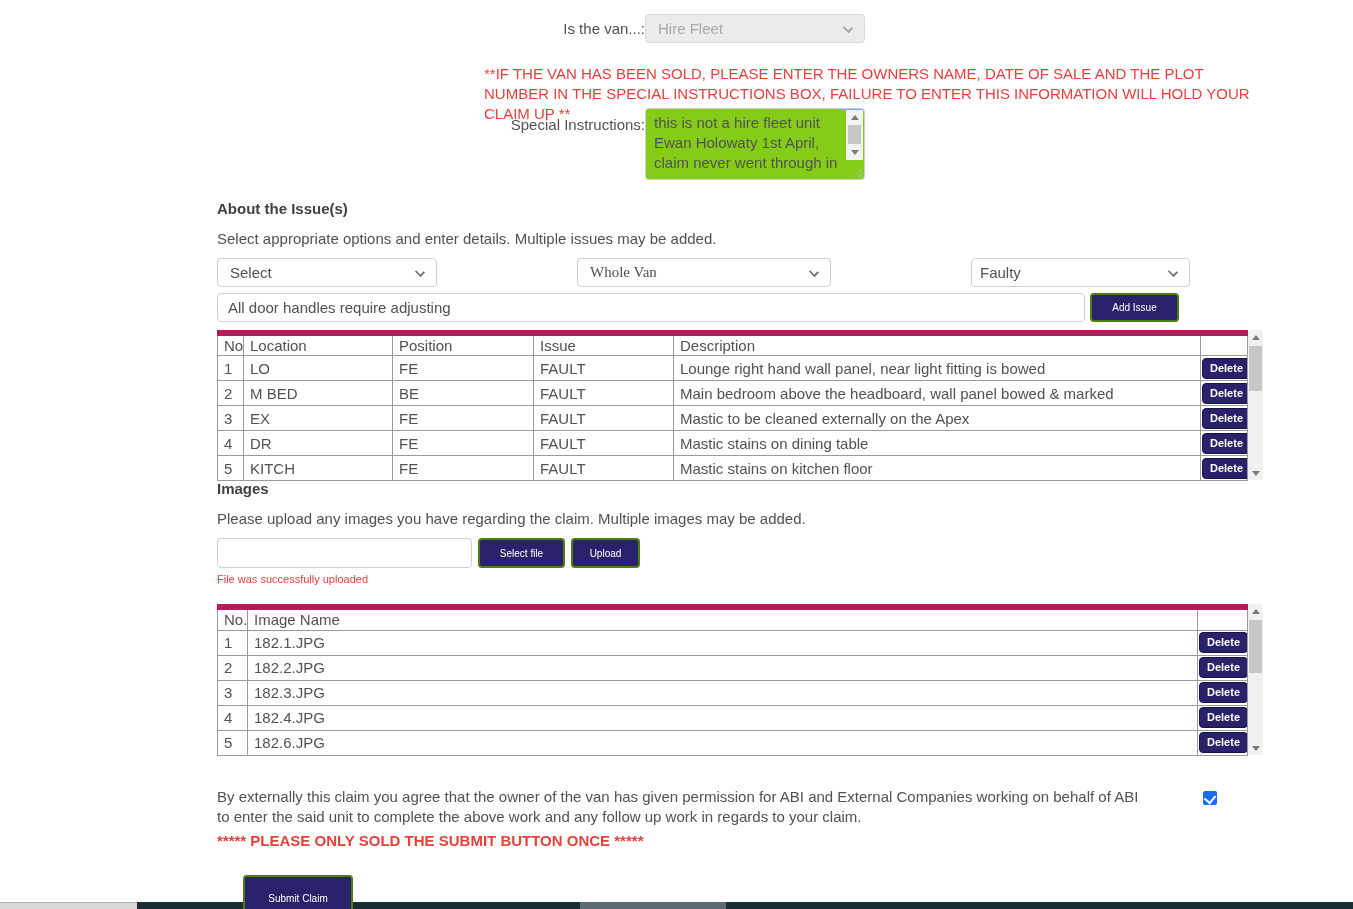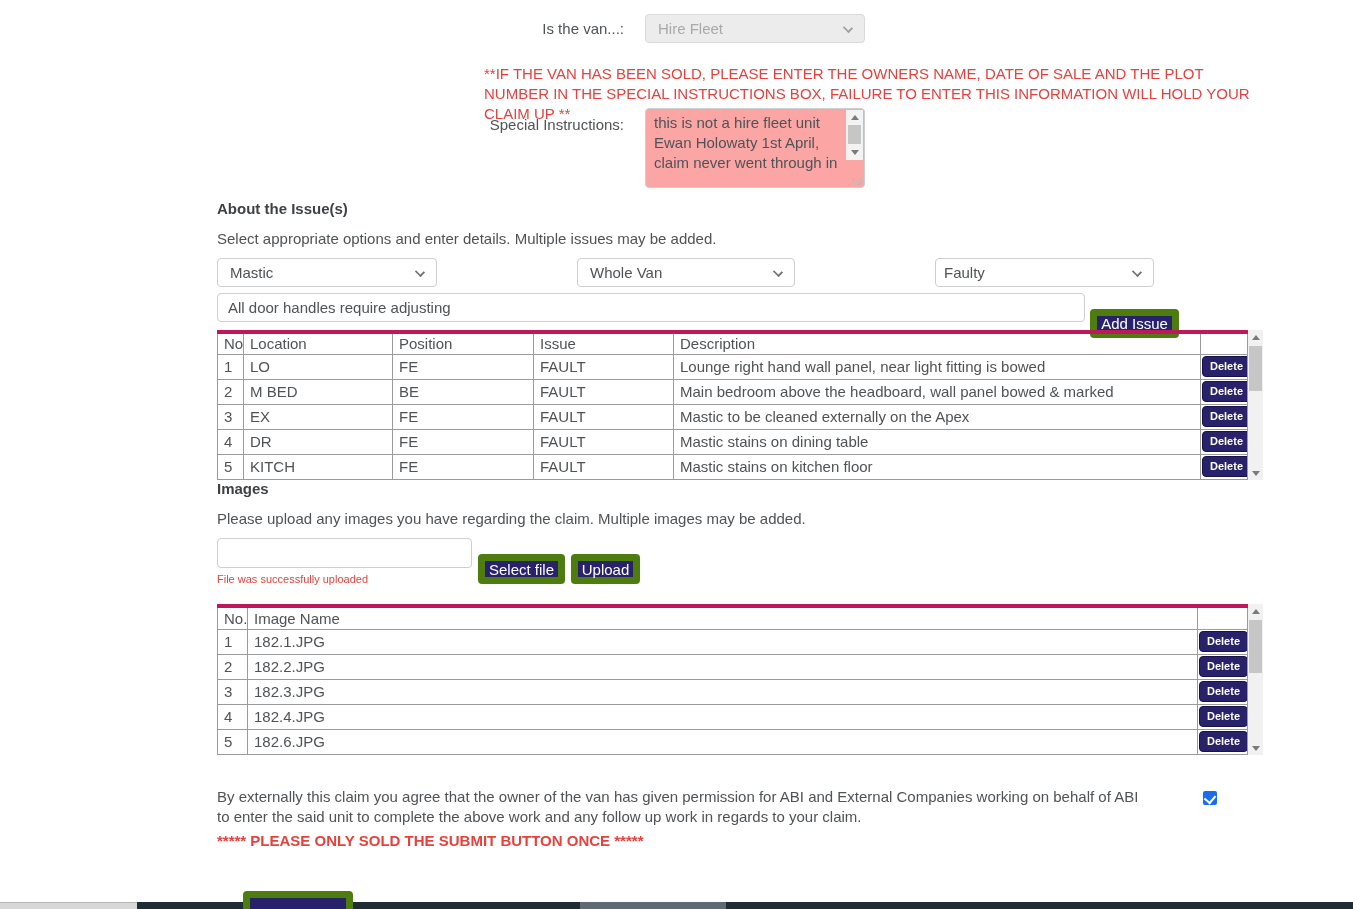--- a/index.html
+++ b/index.html
@@ -11,46 +11,45 @@
   *{box-sizing:border-box;margin:0;padding:0;}
   html,body{background:#fff;}
   .page{
     position:relative;width:1353px;height:909px;background:#fff;overflow:hidden;
     font-family:"Liberation Sans","DejaVu Sans",sans-serif;
     color:var(--text-gray);font-size:15px;
   }
   .abs{position:absolute;}
 
   
-  .label-col{width:428px;text-align:right;padding-right:21px;color:var(--text-gray);}
+  .label-col{width:428px;text-align:right;color:var(--text-gray);}
   .fake-select{
     position:relative;height:29px;border:1px solid #cfcfcf;border-radius:4px;background:#fff;
     display:flex;align-items:center;padding:0 30px 0 12px;color:var(--text-gray);cursor:default;
   }
   .fake-select.disabled{background:#ececec;color:#a9a9a9;border-color:#d9d9d9;}
   .chev{
     position:absolute;right:12px;top:9px;width:8px;height:8px;
     border-right:2px solid #6f7376;border-bottom:2px solid #6f7376;
     transform:rotate(45deg) scale(1,0.8);
   }
   .fake-select.disabled .chev{border-color:#9d9d9d;}
   .text-input{
     height:29px;border:1px solid #cfcfcf;border-radius:4px;background:#fff;
     font-family:inherit;font-size:15px;color:var(--text-gray);padding:0 10px;outline:none;
   }
   .btn{
-    background:var(--accent-navy);color:#fff;border:7px solid #4d7c0f;border-radius:4px;
-    font-family:inherit;font-size:15px;display:flex;align-items:center;justify-content:center;
+    background:var(--accent-navy);color:#fff;border:2px solid #4d7c0f;border-radius:4px;
+    font-family:inherit;font-size:10px;display:flex;align-items:center;justify-content:center;
     cursor:pointer;
-    margin-top:16px;
   }
 
   
   .fake-textarea{
-    width:220px;height:80px;border:1px solid #cfcfcf;border-radius:4px;background:#fca5a5;
+    width:220px;height:72px;border:1px solid #cfcfcf;border-radius:4px;background:#84cc16;
     position:relative;overflow:hidden;
   }
   .fta-text{
     position:absolute;left:0;top:2px;right:19px;padding:2px 2px 0 8px;
     line-height:20px;white-space:pre-line;color:var(--text-gray);
   }
   .fta-scroll{position:absolute;top:1px;right:1px;width:17px;height:50px;background:#f3f3f3;}
   .fta-grip{
     position:absolute;right:2px;bottom:2px;width:11px;height:11px;
     background:repeating-linear-gradient(-45deg,transparent 0 2px,#b8b8b8 2px 3px);
@@ -62,21 +61,21 @@
   .sb-arrow.down span{border-top:5px solid #7a7a7a;}
   .sb-thumb{width:13px;margin:1px auto;background:#c6c6c6;}
 
   
   .tbl-wrap{display:flex;}
   table{border-collapse:collapse;table-layout:fixed;color:var(--text-gray);font-size:15px;}
   th,td{
     border:1px solid #9b9b9b;text-align:left;font-weight:normal;
     padding:1px 6px;white-space:nowrap;overflow:hidden;
   }
-  table{border-top:4px solid #be185d;}
+  table{border-top:6px solid #be185d;}
   .issues-table th{height:22px;}
   .issues-table td{height:25px;}
   .images-table th{height:23px;}
   .images-table td{height:25px;}
   td.action-cell{padding:1px 1px;}
   .btn-delete{
     display:block;margin:0 auto;background:var(--accent-navy);color:#fff;border:1px solid #17134a;
     border-radius:4px;font-family:inherit;font-size:11px;font-weight:bold;
     padding:3px 7px;line-height:13px;cursor:pointer;
   }
@@ -134,24 +133,24 @@
       </div>
       <div class="fta-grip"></div>
     </div>
   </div>
 
   <div class="abs heading" style="left:217px;top:200px;">About the Issue(s)</div>
   <div class="abs" style="left:217px;top:230px;">Select appropriate options and enter details. Multiple issues may be added.</div>
 
   <div class="abs" style="left:217px;top:258px;display:flex;">
     <div class="fake-select" style="width:220px;">
-      <span>Mastic</span>
+      <span>Select</span>
       <span class="chev"></span>
     </div>
-    <div class="fake-select" style="width:218px;margin-left:140px;">
+    <div class="fake-select" style="width:254px;margin-left:140px;font-family:Liberation Serif, serif;">
       <span>Whole Van</span>
       <span class="chev"></span>
     </div>
     <div class="fake-select" style="width:219px;margin-left:140px;padding-left:8px;">
       <span>Faulty</span>
       <span class="chev"></span>
     </div>
   </div>
 
   <div class="abs" style="left:217px;top:293px;display:flex;">

